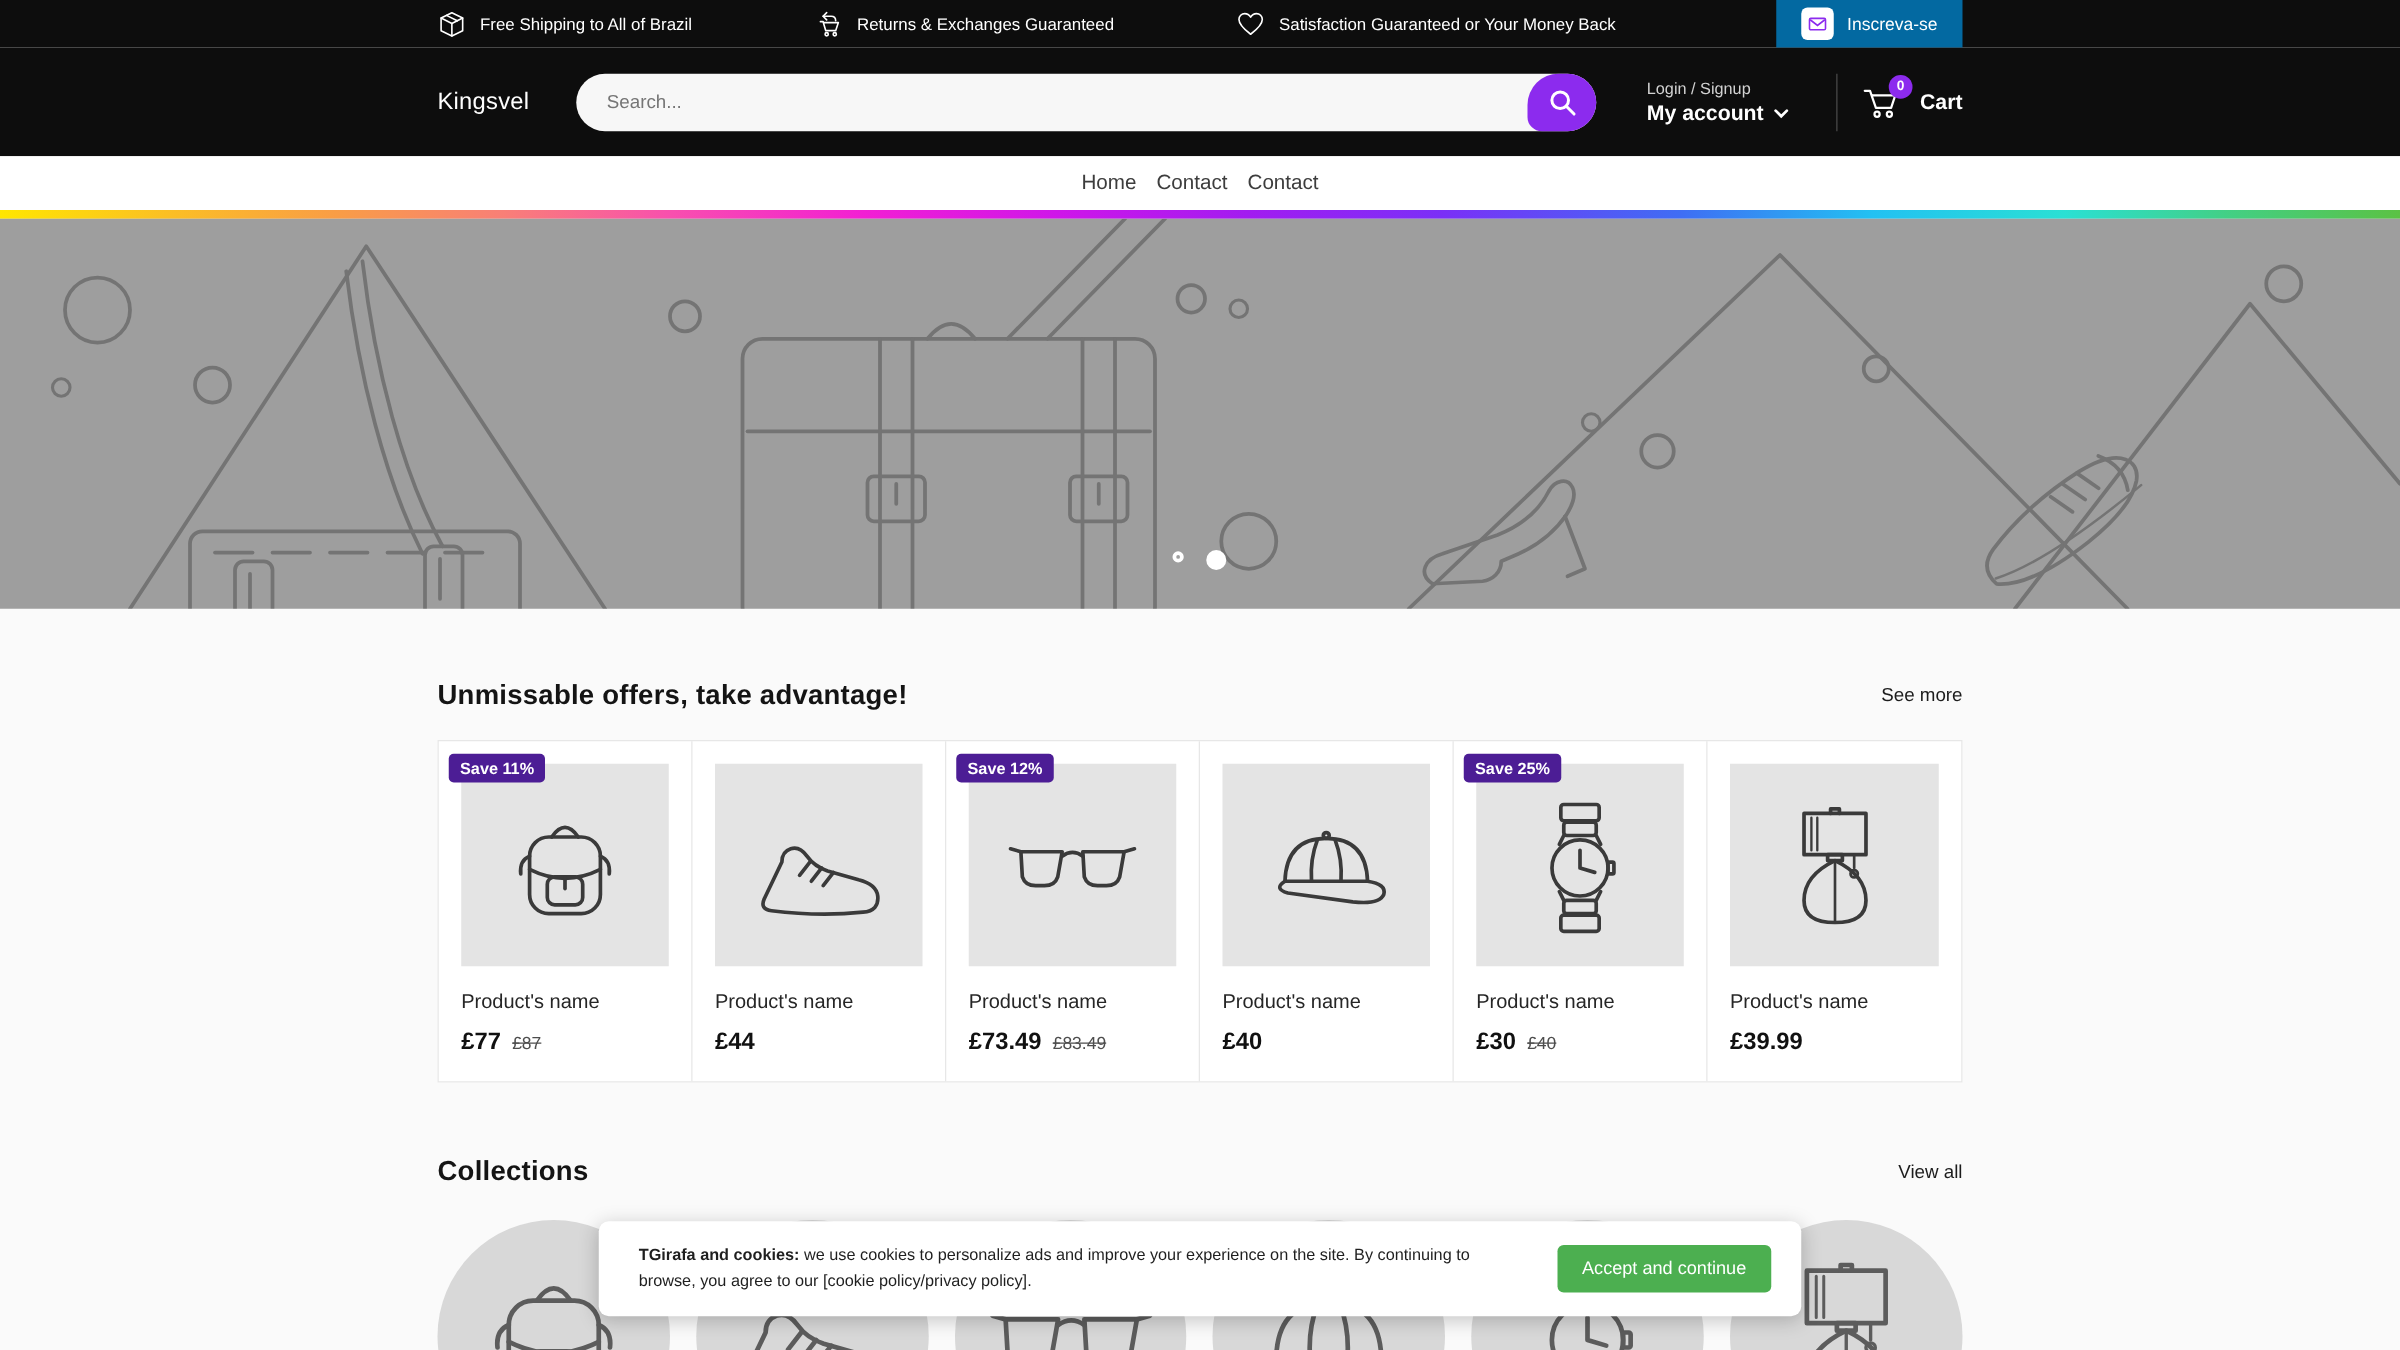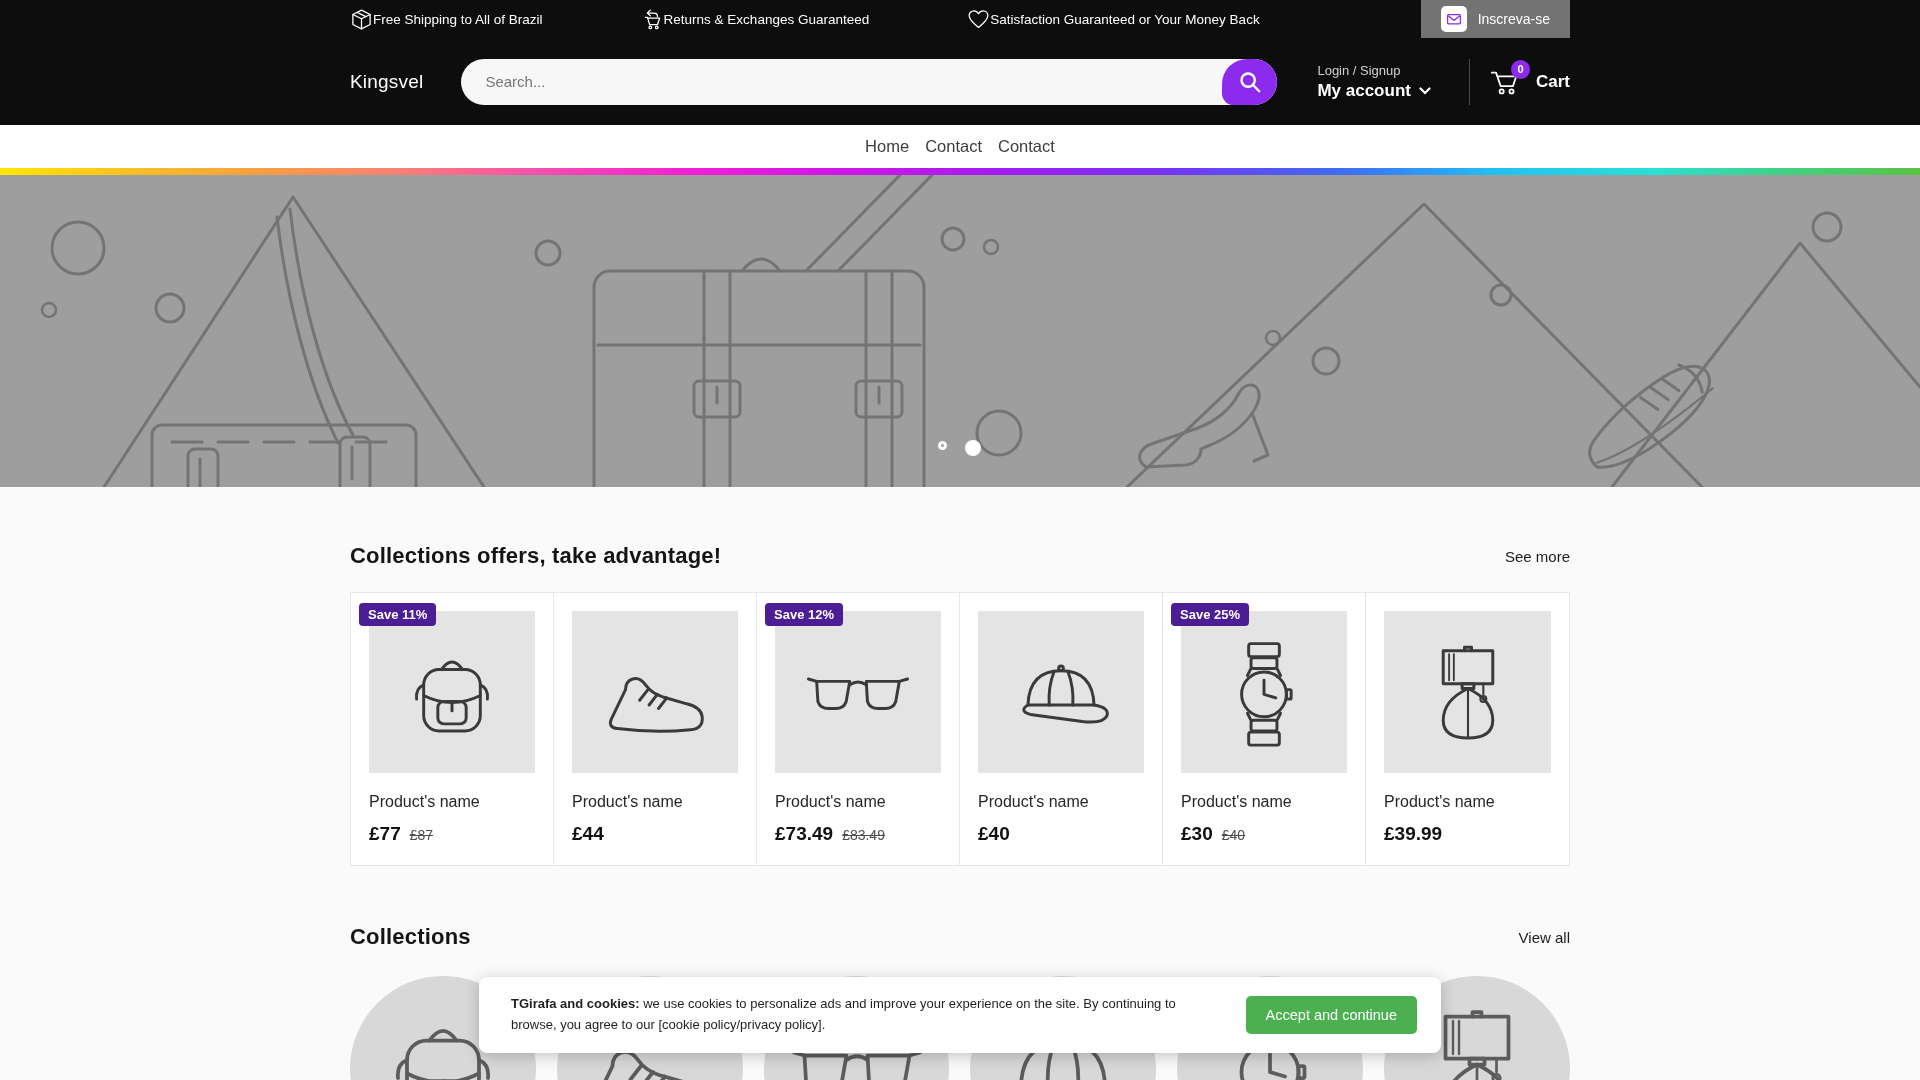--- a/index.html
+++ b/index.html
@@ -3,25 +3,25 @@
 <meta charset="utf-8">
 <style>
   * { margin:0; padding:0; box-sizing:border-box; }
   html,body { width:1920px; height:1080px; overflow:hidden; background:#fafafa;
     font-family:"Liberation Sans", sans-serif; position:relative; }
   .page-width { width:1220px; margin:0 auto; position:relative; }
 
   
   .topbar { height:38px; background:#0d0d0d; }
   .topbar-inner { height:100%; display:flex; align-items:center; gap:98px; }
-  .tb-item { display:flex; align-items:center; color:#fff; font-size:13.5px; }
+  .tb-item { display:flex; align-items:center; gap:11px; color:#fff; font-size:13.5px; }
   .tb-item svg { width:23px; height:23px; stroke:#fff; fill:none; stroke-width:1.8;
     stroke-linecap:round; stroke-linejoin:round; }
   .subscribe { position:absolute; right:0; top:0; height:38px; border:none; cursor:pointer;
-    background:#737373; color:#fff; font-size:14px; font-family:inherit;
+    background:#0369a1; color:#fff; font-size:14px; font-family:inherit;
     display:flex; align-items:center; gap:11px; padding:0 20px; }
   .env-chip { width:26px; height:26px; background:#fff; border-radius:5px;
     display:flex; align-items:center; justify-content:center; }
   .env-chip svg { width:18px; height:16px; stroke:#8c2bee; fill:none; stroke-width:2.4; }
 
   
   .header { height:87px; background:#0d0d0d; }
   .header-inner { height:100%; display:flex; align-items:center; }
   .logo { color:#fff; font-size:19px; letter-spacing:.2px; margin-right:38px; cursor:pointer; }
   .searchwrap { width:816px; height:46px; background:#f7f7f7; border-radius:24px;
@@ -289,21 +289,21 @@
         <path d="M-96,14 q42,14 138,8" stroke-width="2"></path>
       </g>
     </g>
   </svg>
   <div class="dot dot-ring"></div>
   <div class="dot dot-filled"></div>
 </section>
 
 <section class="offers page-width">
   <div class="section-head">
-    <h2 class="section-title">Collections offers, take advantage!</h2>
+    <h2 class="section-title">Unmissable offers, take advantage!</h2>
     <span class="section-link">See more</span>
   </div>
   <div class="cards">
 
     <div class="card">
       <div class="badge">Save 11%</div>
       <div class="thumb">
         <svg class="sym-icon">
             <use href="#sym-backpack-icon"></use>
           </svg>

